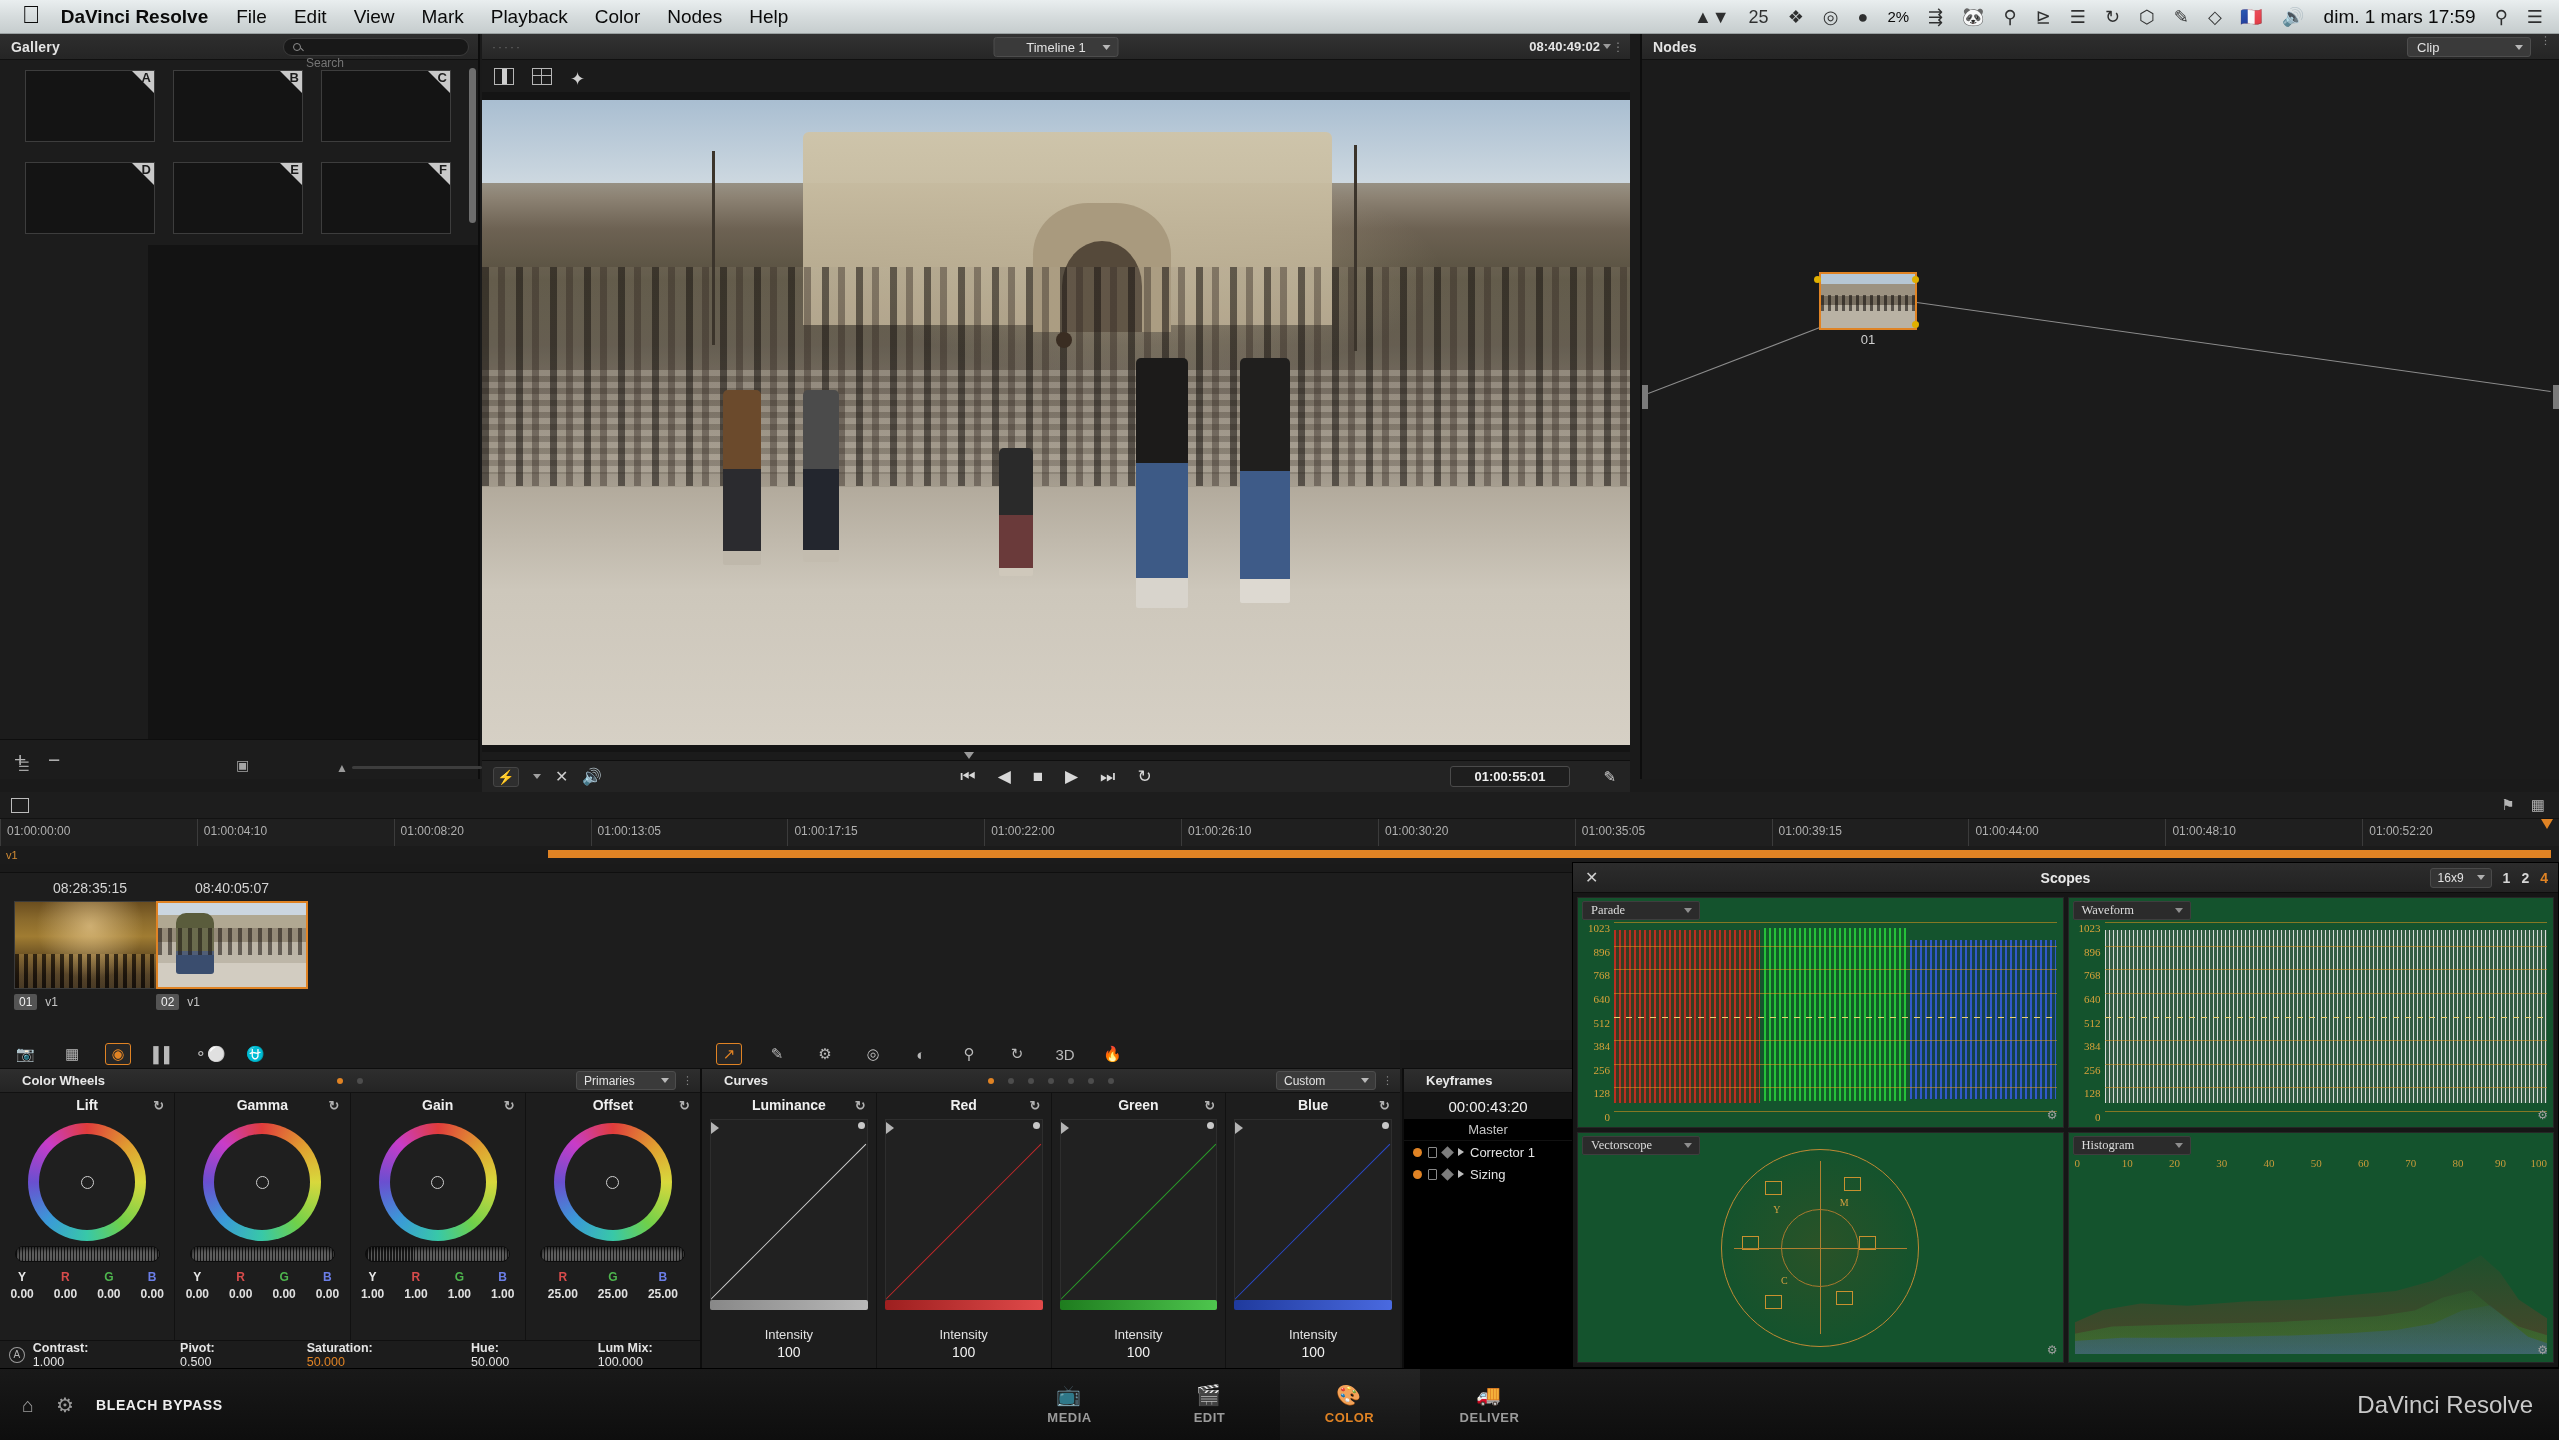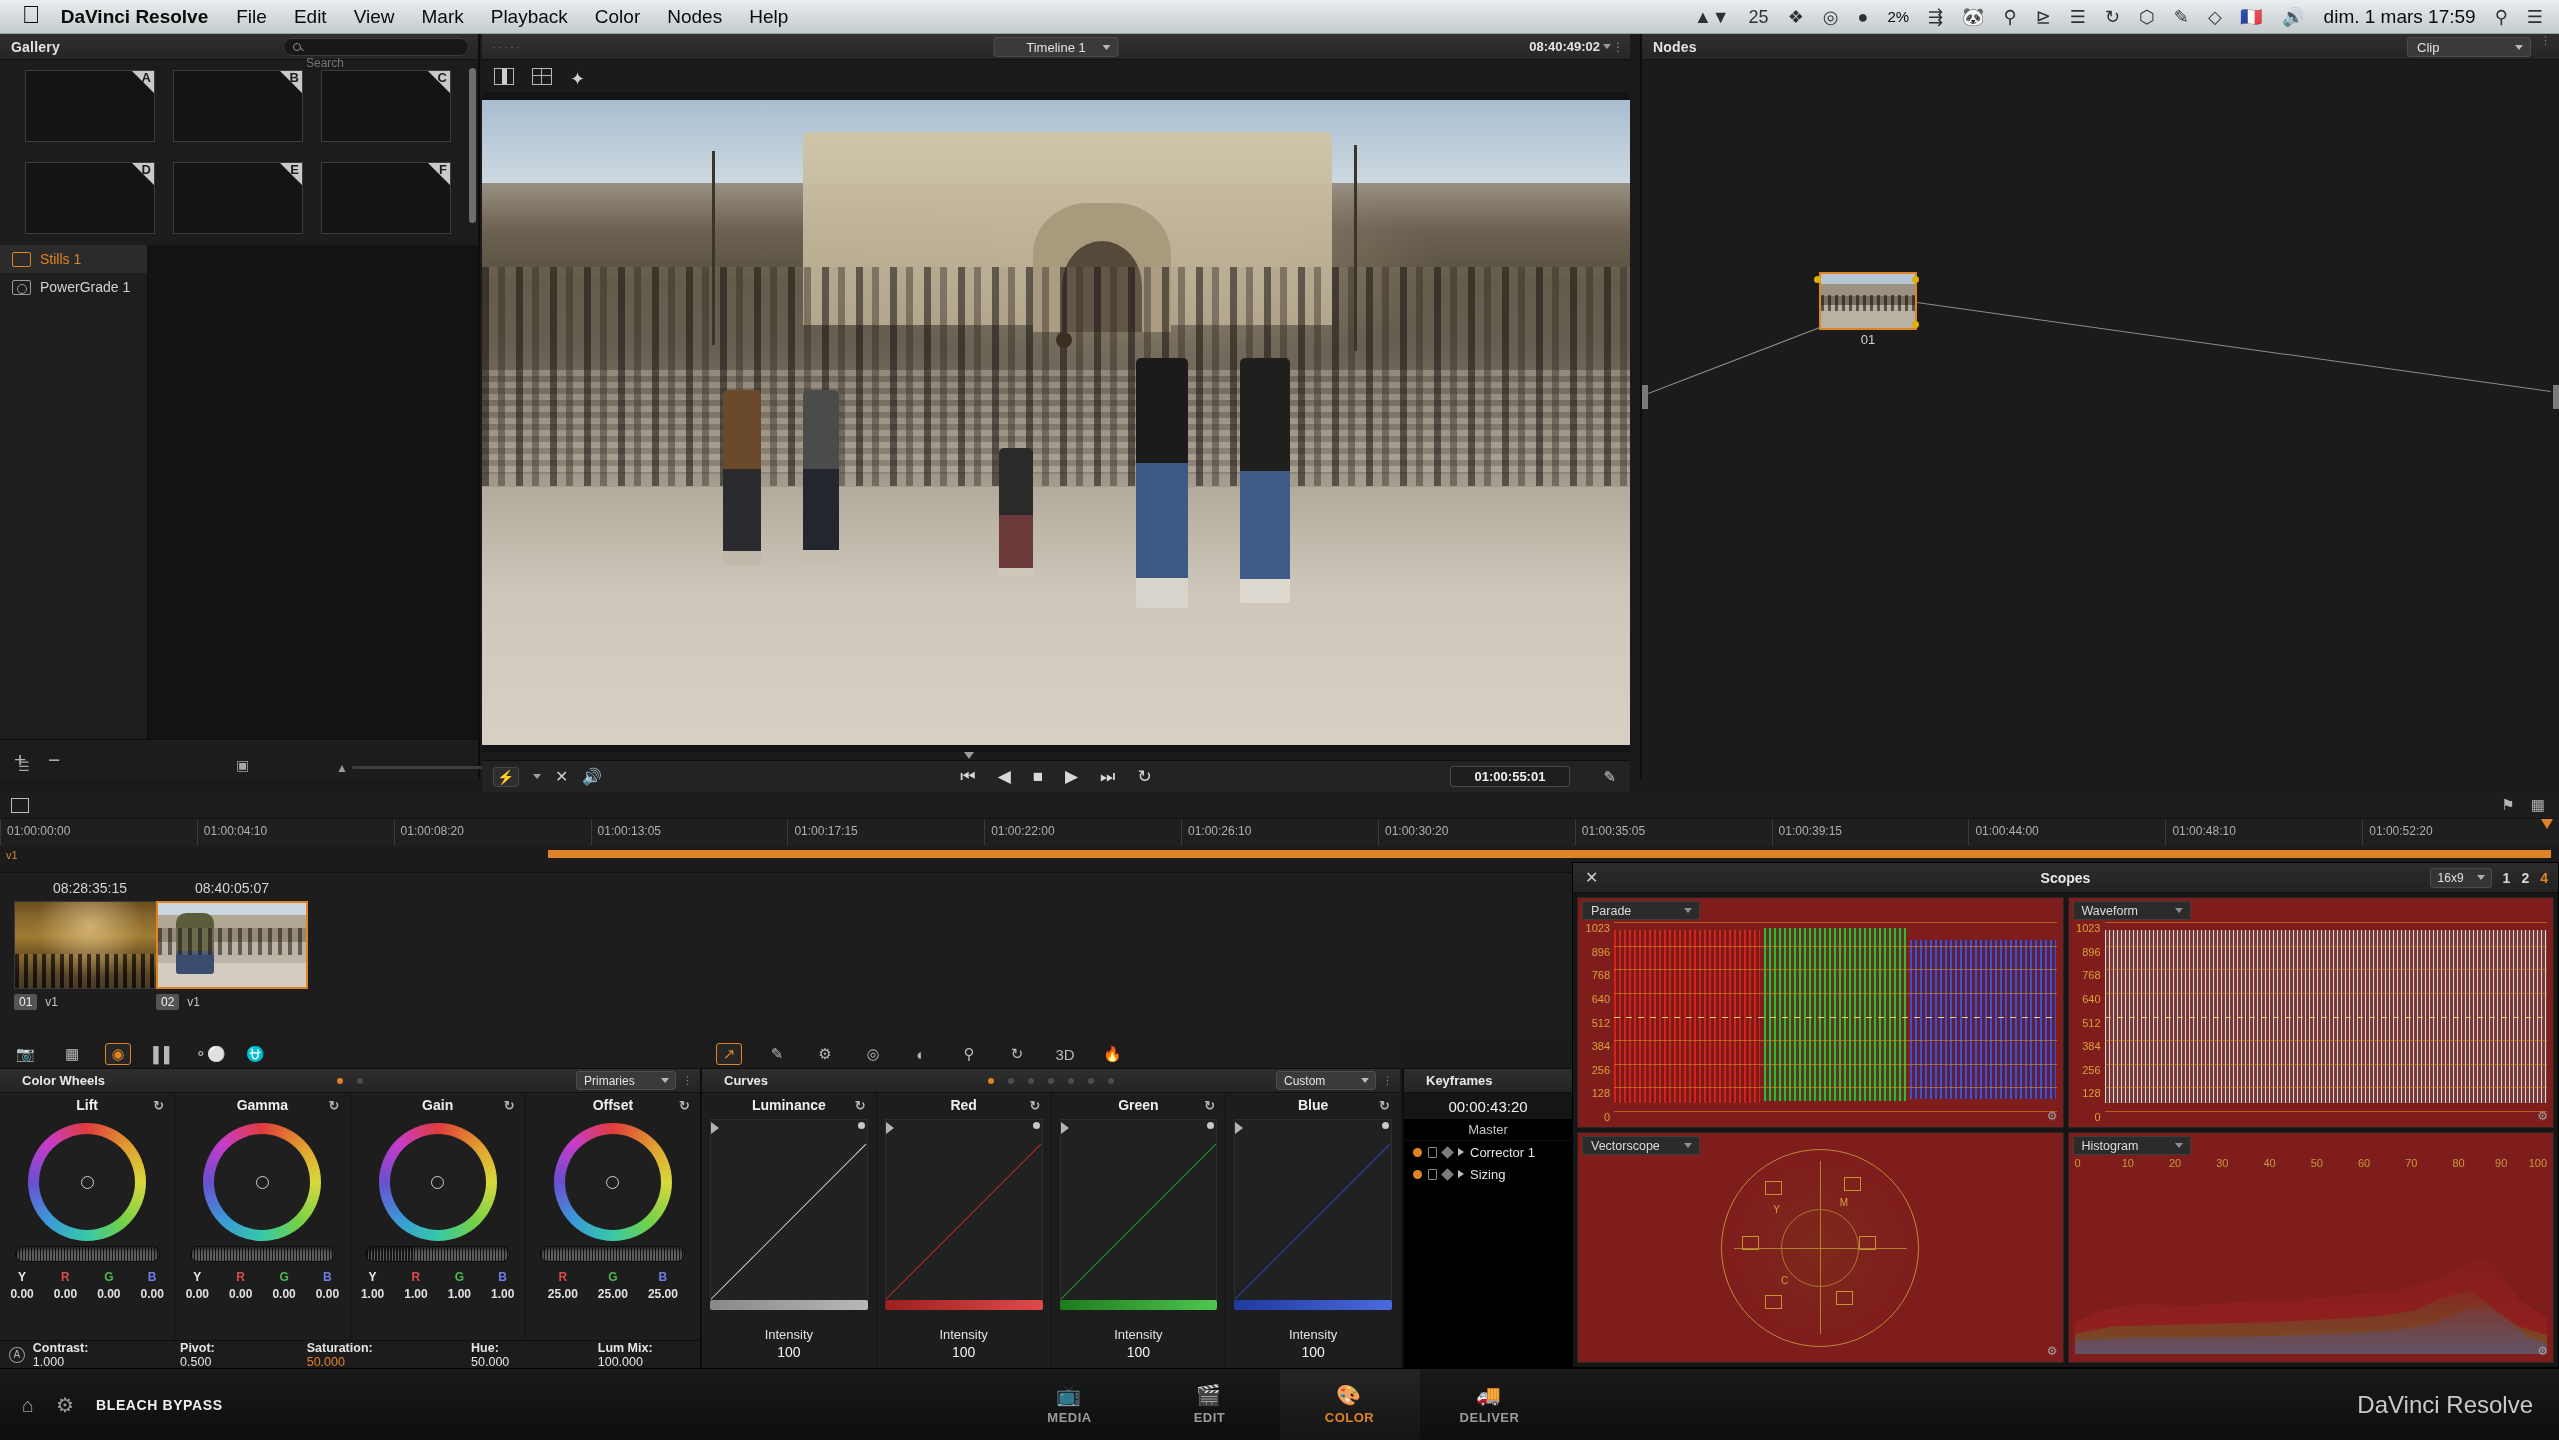--- a/index.html
+++ b/index.html
@@ -245,21 +245,21 @@
   .scopes { position: absolute; left: 1572px; top: 862px; width: 987px; height: 506px; background:#161616; border:1px solid #000; }
   .sc-head { height:30px; background: linear-gradient(to bottom,#2c2c2c,#222); display:flex; align-items:center; position:relative; border-bottom:1px solid #0d0d0d; }
   .sc-x { color:#d0d0d0; font-size:16px; padding-left:12px; }
   .sc-t { position:absolute; left:50%; transform:translateX(-50%); color:#e8e8e8; font-size:14px; font-weight:bold; }
   .sc-right { position:absolute; right:10px; display:flex; align-items:center; gap:11px; }
   .sc-ratio { width:62px; height:20px; background:#343434; border:1px solid #4a4a4a; border-radius:3px; color:#e2e2e2; font-size:12px; display:flex; align-items:center; padding-left:7px; position:relative; }
   .sc-ratio .arr { position:absolute; right:6px; border-left:4px solid transparent; border-right:4px solid transparent; border-top:5px solid #b0b0b0; }
   .sc-n { color:#d6d6d6; font-size:14px; font-weight:bold; }
   .sc-n.on { color:#e08324; }
   .sc-grid { position:absolute; left:0; top:30px; right:0; bottom:0; display:grid; grid-template-columns:1fr 1fr; grid-template-rows:1fr 1fr; gap:4px; padding:4px; }
-  .sc-cell { background:#7f1d1d; position:relative; border:1px solid #262626; }
+  .sc-cell { background:#14532d; position:relative; border:1px solid #262626;font-family:Liberation Serif, serif; }
   .sc-lab { position:absolute; left:4px; top:3px; width:118px; height:19px; background:#2b2b2b; border:1px solid #3e3e3e; border-radius:2px; color:#dcdcdc; font-size:12.5px; display:flex; align-items:center; padding-left:8px; z-index:5; }
   .sc-lab .arr { position:absolute; right:7px; border-left:4px solid transparent; border-right:4px solid transparent; border-top:5px solid #8e8e8e; }
   .sc-gear { position:absolute; right:5px; bottom:4px; color:#a0a0a0; font-size:12px; z-index:5; }
   .sc-scale { position:absolute; left:2px; top:24px; bottom:8px; width:32px; z-index:4; }
   .sc-scale div { position:absolute; right:2px; color:#d8a23a; font-size:11px; }
   .sc-plot { position:absolute; left:36px; right:6px; top:24px; bottom:8px; overflow:hidden; }
   .par-seg { position:absolute; top:0; bottom:0; }
   .par-r { background: repeating-linear-gradient(90deg, rgba(215,40,30,.85) 0 2px, rgba(120,20,15,.35) 2px 5px); }
   .par-g { background: repeating-linear-gradient(90deg, rgba(40,210,60,.85) 0 2px, rgba(15,110,30,.35) 2px 5px); }
   .par-b { background: repeating-linear-gradient(90deg, rgba(55,90,230,.85) 0 2px, rgba(20,35,120,.35) 2px 5px); }
@@ -362,30 +362,20 @@
       <div class="still">
           <span class="tag"></span>
           <span class="lbl">E</span>
         </div>
       <div class="still">
           <span class="tag"></span>
           <span class="lbl">F</span>
         </div>
     </div>
     <div class="gal-scroll"></div>
-    <div class="gal-list">
-      <div class="gl-item sel">
-        <span class="gl-ico"></span>
-        <span>Stills 1</span>
-      </div>
-      <div class="gl-item">
-        <span class="gl-ico pg"></span>
-        <span>PowerGrade 1</span>
-      </div>
-    </div>
     <div class="gal-right"></div>
     <div class="gal-foot">
       <span class="pm" style="left:14px">+</span>
       <span class="pm" style="left:48px">−</span>
       <span style="position:absolute;left:18px;bottom:5px;color:#a5a5a5;font-size:13px">☰</span>
       <span style="position:absolute;left:236px;bottom:6px;color:#a5a5a5;font-size:14px">▣</span>
       <span style="position:absolute;left:336px;bottom:4px;color:#9a9a9a;font-size:12px">▲</span>
       <div style="position:absolute;left:352px;bottom:10px;width:130px;height:3px;background:#3d3d3d;border-radius:2px"></div>
     </div>
   </div>

